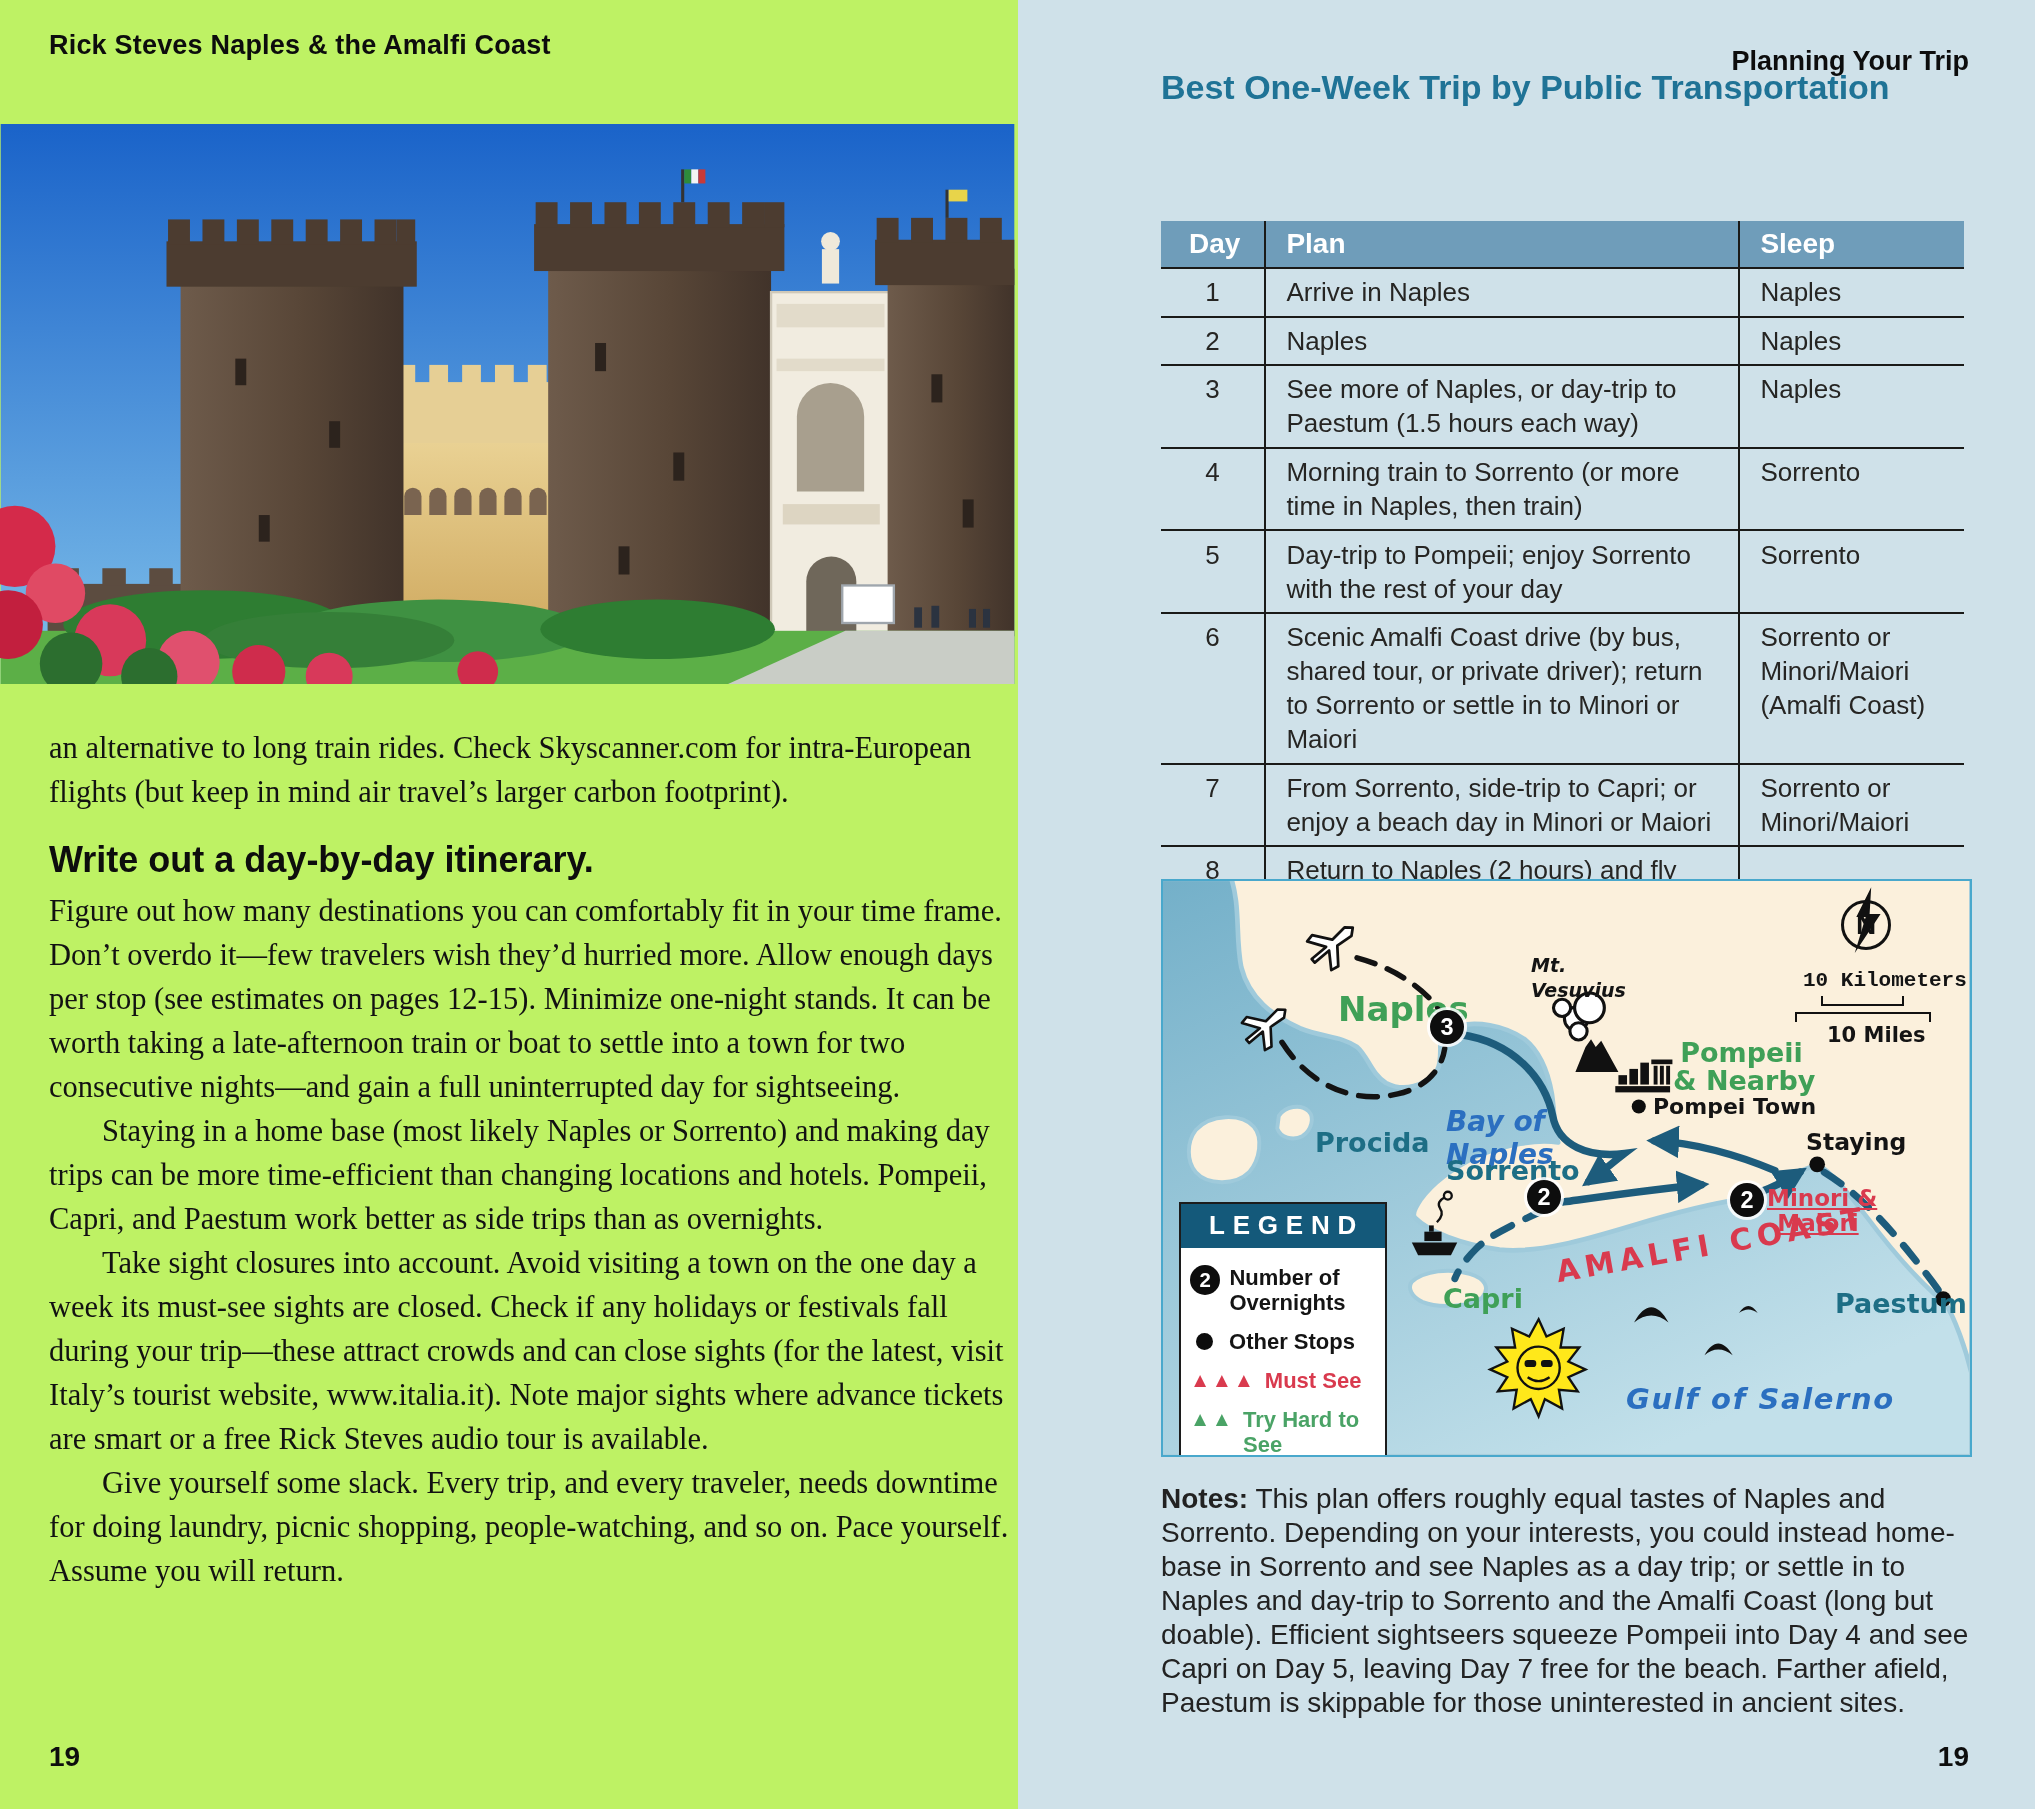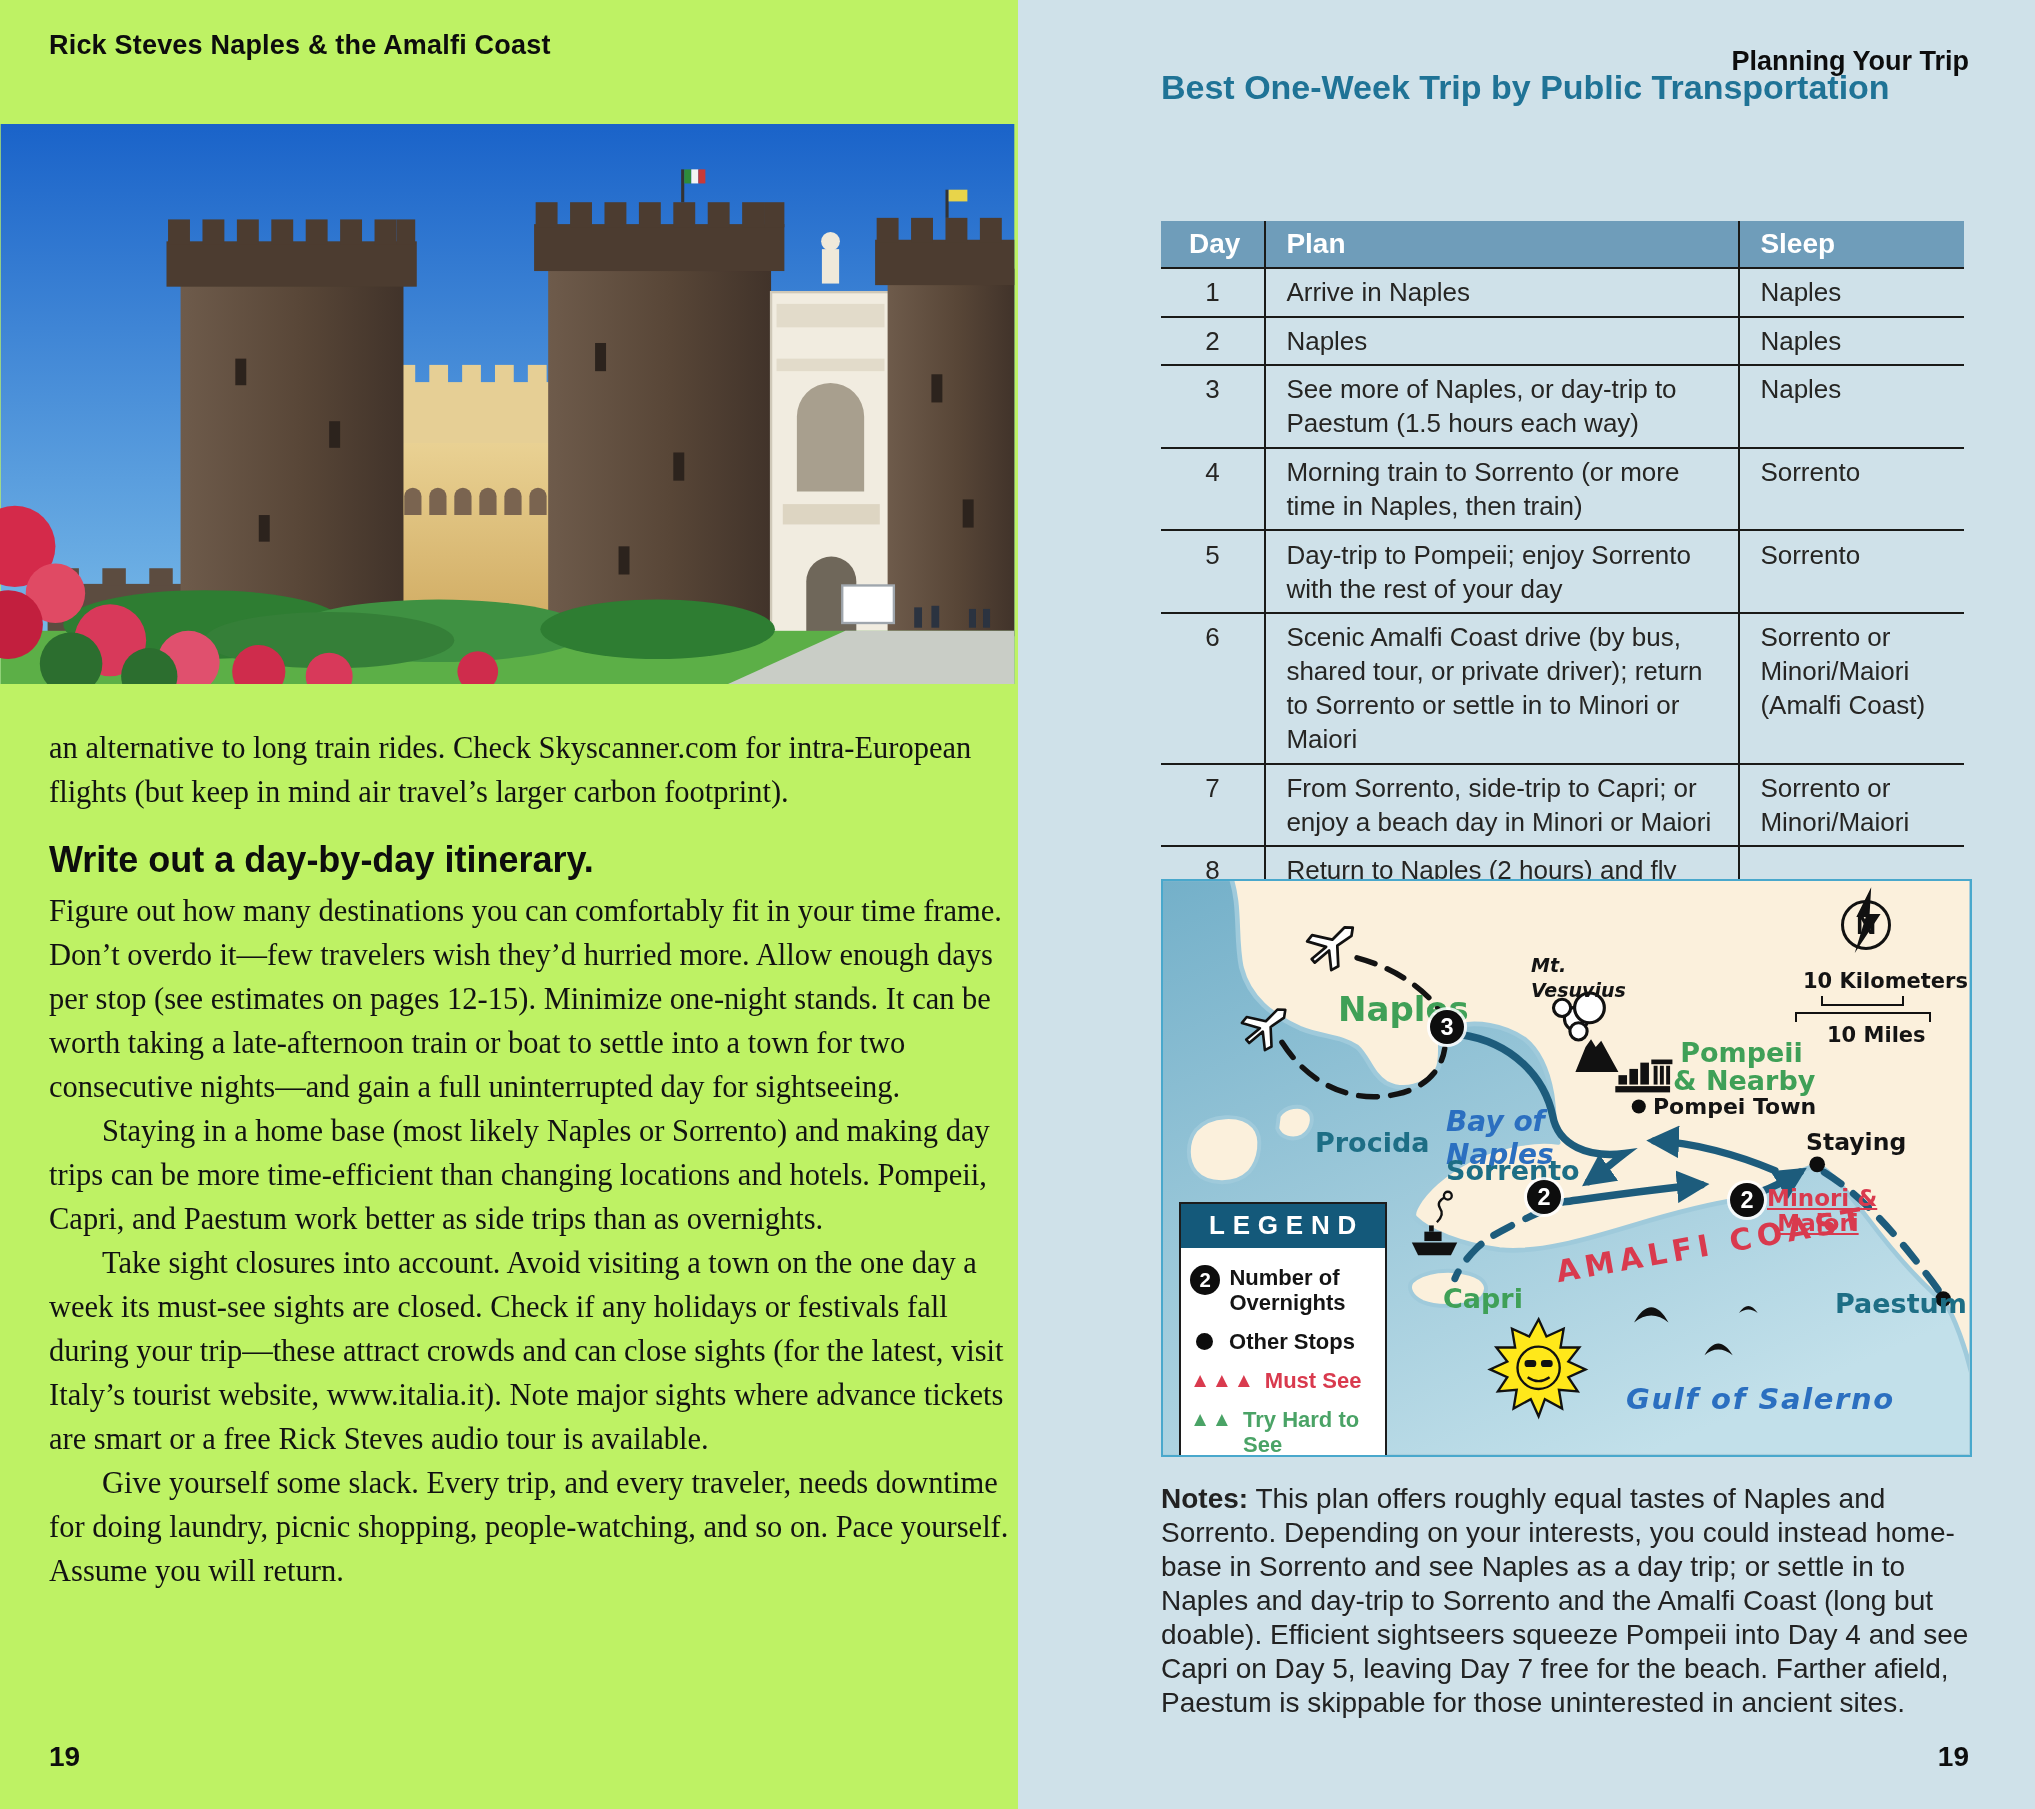--- a/index.html
+++ b/index.html
@@ -434,21 +434,21 @@
       <div>Maiori</div>
     </div>
 
     <div class="ml t-red" style="left:391px;top:346px;font-size:30px;letter-spacing:5.5px;transform:rotate(-10deg);">AMALFI COAST</div>
 
     <div class="ml t-blue" style="left:463px;top:501px;font-size:29px;letter-spacing:1.6px;">Gulf of Salerno</div>
 
     <div class="ml t-teal" style="left:672px;top:407px;font-size:27px;">Paestum</div>
 
     <div class="compass-ring">N</div>
-    <div class="ml t-blk" style="left:640px;top:88px;font-size:21px;font-weight:600;">10 Kilometers</div>
+    <div class="ml t-blk" style="left:640px;top:88px;font-size:21px;font-weight:600;font-family:Liberation Mono, monospace;">10 Kilometers</div>
     <div class="bracket br-km"></div>
     <div class="bracket br-mi"></div>
     <div class="ml t-blk" style="left:664px;top:142px;font-size:21px;font-weight:600;">10 Miles</div>
 
     <div class="legend">
       <div class="legend-h">LEGEND</div>
       <div class="legend-items">
         <div class="litem">
           <span class="l2">2</span>
           <span style="width:141px;white-space:normal;">Number of Overnights</span>

